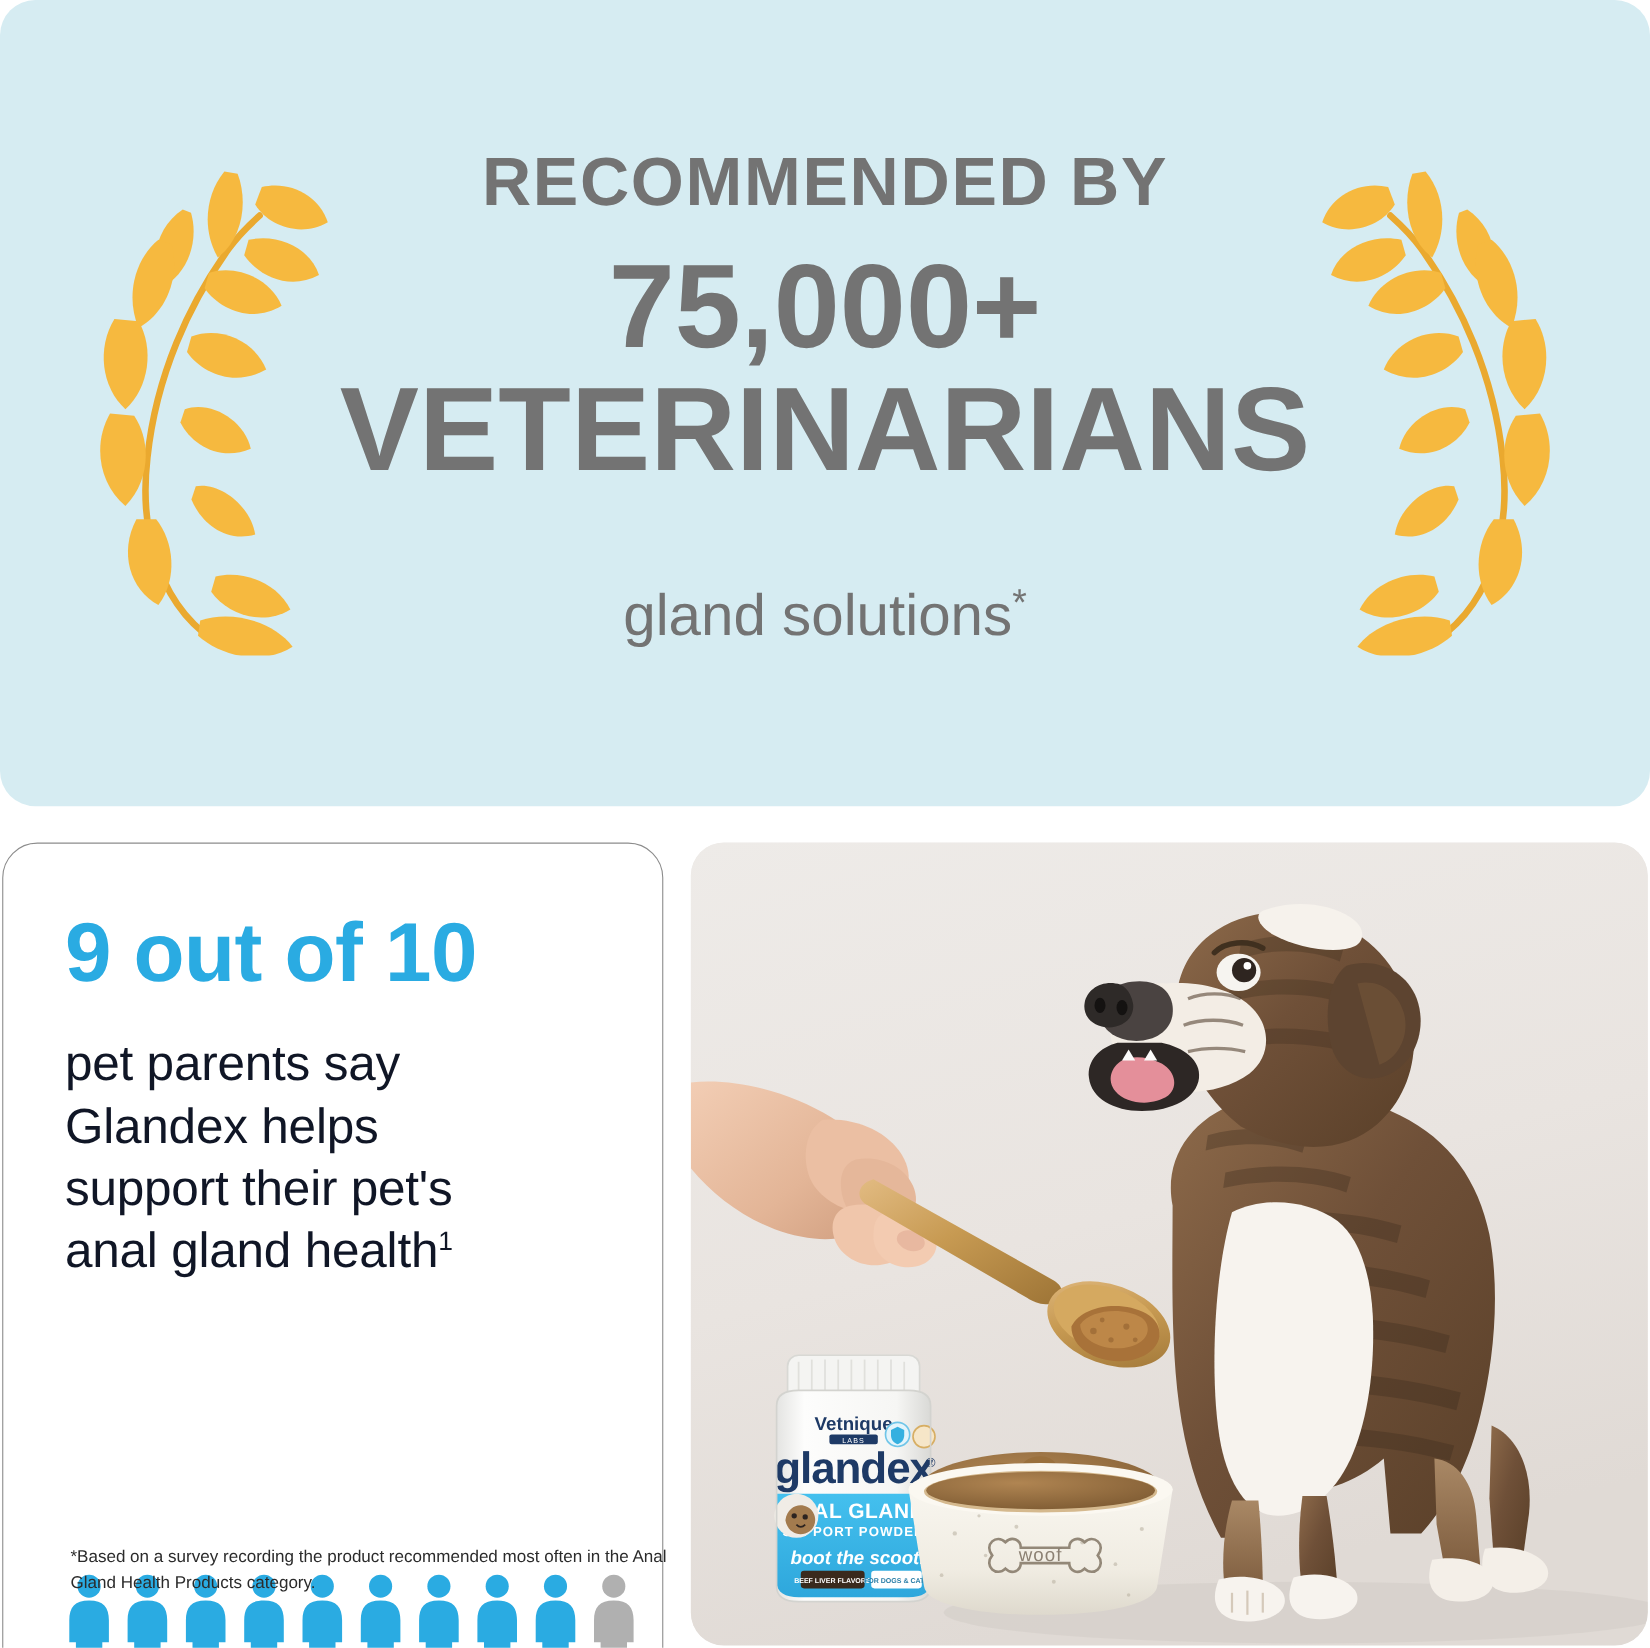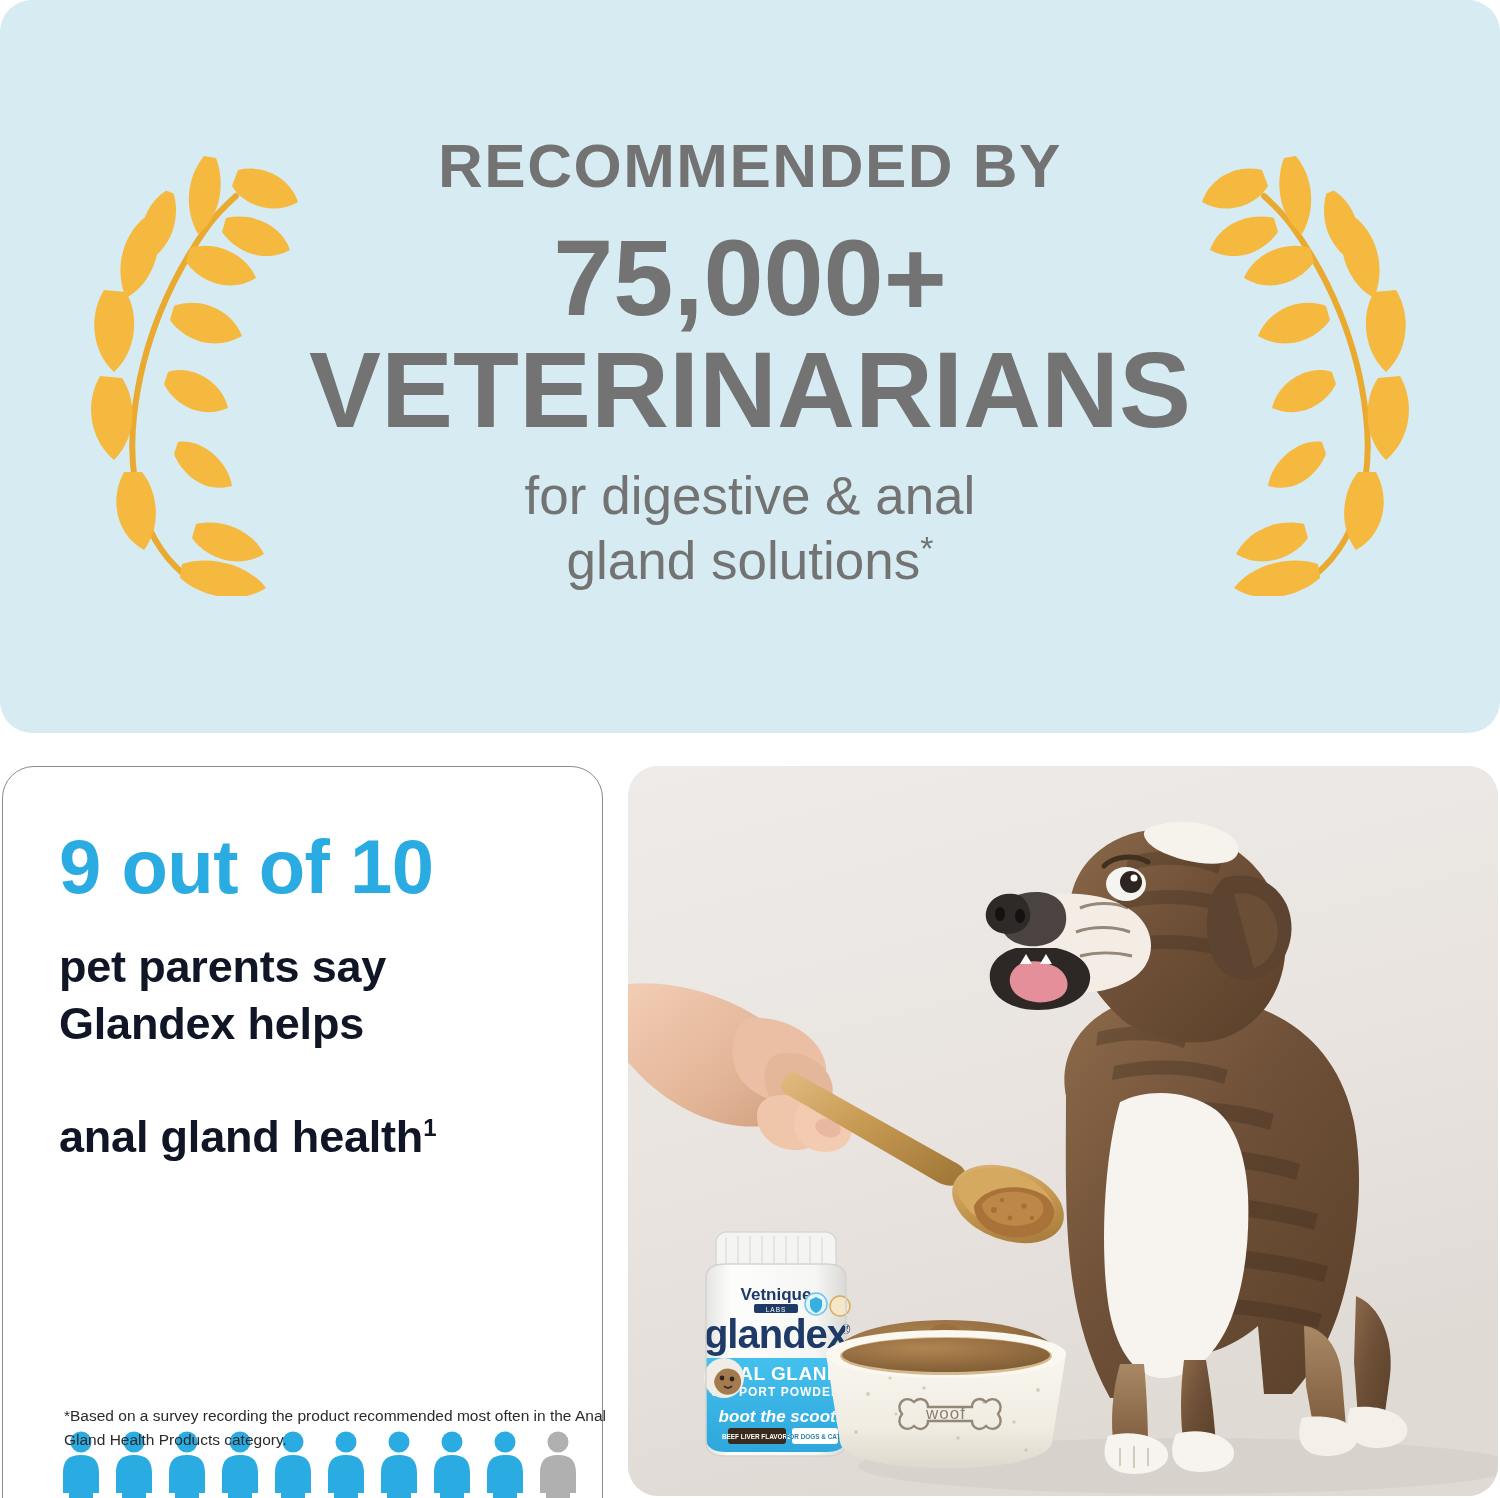--- a/index.html
+++ b/index.html
@@ -55,21 +55,21 @@
     width: 601px; height: 809px;
     background: #ffffff; border: 1px solid #8c8c8c; border-radius: 32px;
     overflow: hidden;
   }
   .stat-inner { padding: 62px 42px 0 56px; }
   .stat-big {
     color: #2aabe2; font-size: 76px; font-weight: 700;
     letter-spacing: -0.5px; line-height: 1.0; margin-bottom: 34px;
   }
   .stat-body {
-    color: #101626; font-size: 45px; font-weight: 700;
+    color: #101626; font-size: 45px; font-weight: 400;
     line-height: 1.26; letter-spacing: -0.2px;
   }
   .stat-body .sup { font-size: 24px; vertical-align: super; }
 
   .people-row {
     position: absolute; left: 56px; bottom: 38px;
     display: flex; gap: 9px; align-items: flex-end;
   }
   .person { width: 44px; height: 105px; display: block; }
 
@@ -125,21 +125,21 @@
             <path d="M96 438 C 126 428, 164 440, 180 462 C 152 480, 114 470, 94 452 Z"></path>
           </g>
         </svg>
       </div>
 
       <div class="banner-text">
         <div class="h-recommended">RECOMMENDED BY</div>
         <div class="h-number">75,000+</div>
         <div class="h-vets">VETERINARIANS</div>
         <div class="h-sub">
-          <span>for digestive &amp; anal</span><br>
+          <br>
           <span>gland solutions</span><span class="sup">*</span>
         </div>
       </div>
 
       <div class="laurel right">
         <svg viewBox="0 0 260 470" xmlns="http://www.w3.org/2000/svg">
           <g fill="#f6b93f">
             <path d="M118 462 C 60 430, 40 360, 48 290 C 56 215, 86 150, 122 100 C 130 89, 140 79, 150 70" fill="none" stroke="#eaa92f" stroke-width="6" stroke-linecap="round"></path>
             <path d="M85 66 C 60 78, 48 106, 55 134 C 80 126, 96 98, 92 70 Z" transform="rotate(-8 72 100)"></path>
             <path d="M118 30 C 100 52, 98 84, 112 108 C 134 92, 140 58, 130 32 Z"></path>
@@ -161,21 +161,21 @@
 
     </div>
   </div>
 
   <div class="stat-card">
     <div class="stat-inner">
       <div class="stat-big">9 out of 10</div>
       <div class="stat-body">
         <span>pet parents say</span><br>
         <span>Glandex helps</span><br>
-        <br>
+        <span>support their pet's</span><br>
         <span>anal gland health</span><span class="sup">1</span>
       </div>
     </div>
 
     <div class="people-row">
       <svg class="person" viewBox="0 0 44 105" xmlns="http://www.w3.org/2000/svg">
         <circle cx="22" cy="11" r="10.5" fill="#2aabe2"></circle>
         <path d="M22 24 C 9 24, 4 30, 4 42 L 4 62 L 10 62 L 10 101 L 19 101 L 19 68 L 25 68 L 25 101 L 34 101 L 34 62 L 40 62 L 40 42 C 40 30, 35 24, 22 24 Z" fill="#2aabe2"></path>
       </svg>
       <svg class="person" viewBox="0 0 44 105" xmlns="http://www.w3.org/2000/svg">

